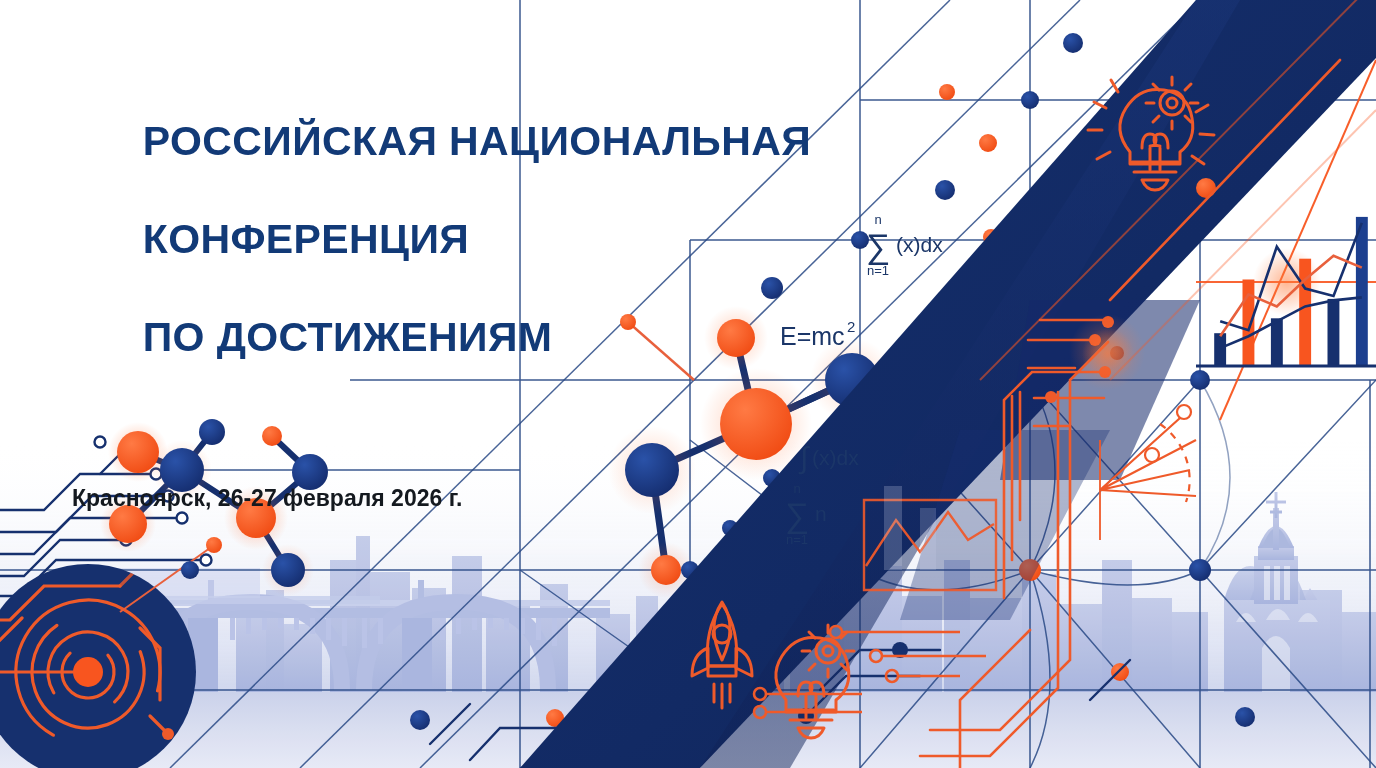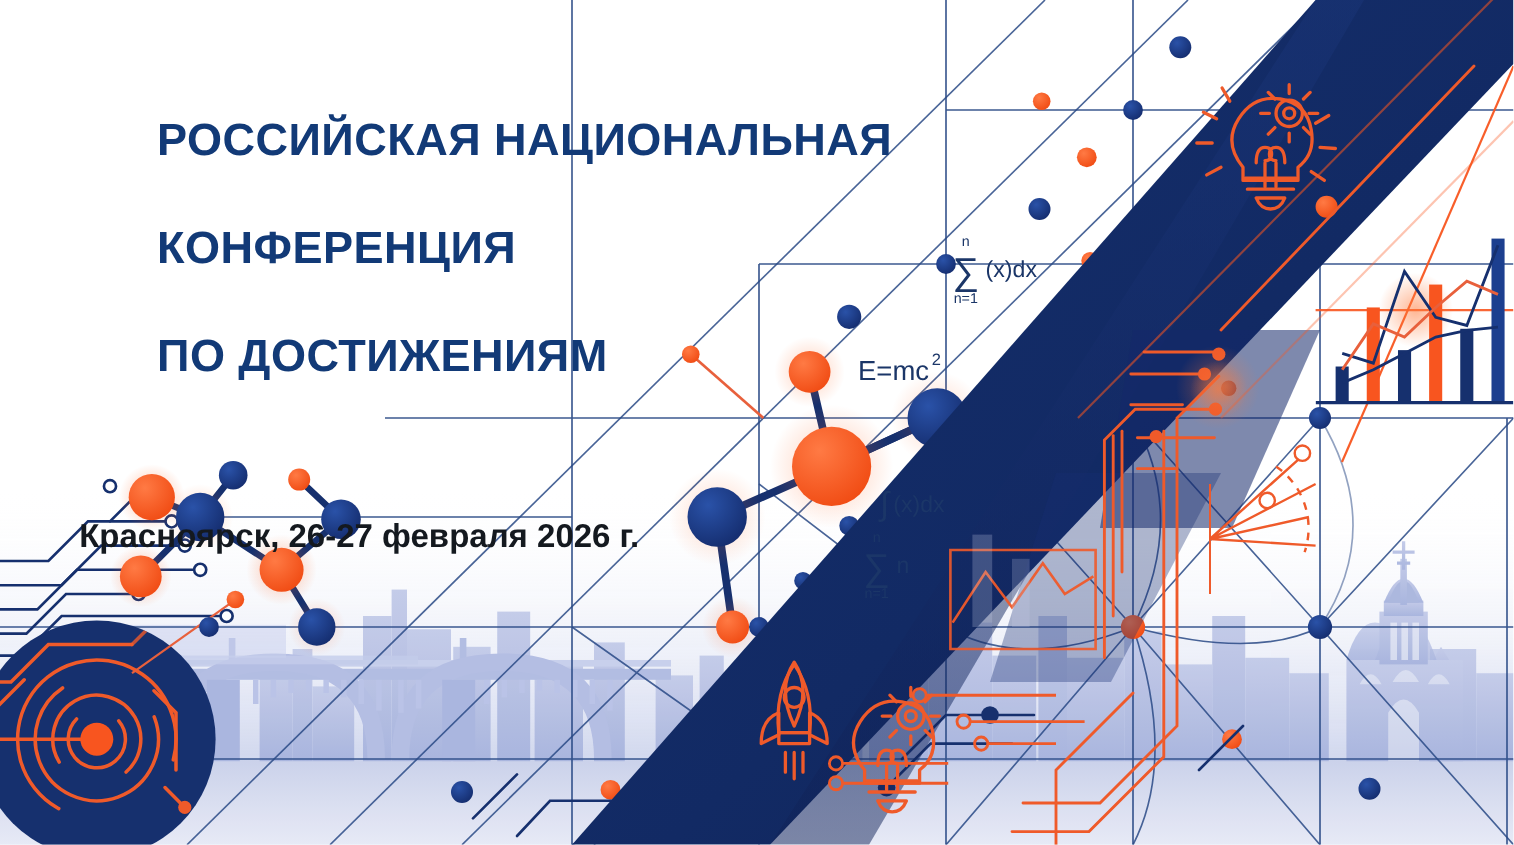--- a/index.html
+++ b/index.html
@@ -1,34 +1,34 @@
 <!DOCTYPE html>
 <html><head>
 <meta charset="utf-8">
 <style>
   html,body{margin:0;padding:0;background:#fff;}
   body{width:1376px;height:768px;overflow:hidden;font-family:"Liberation Sans",sans-serif;}
   #poster{position:relative;width:1376px;height:768px;overflow:hidden;background:#ffffff;}
   #artboard{position:absolute;inset:0;width:100%;height:100%;}
-  .txt-block{position:absolute;left:72px;top:54px;z-index:40;}
+  .txt-block{position:absolute;left:72px;top:68px;z-index:40;}
   .ttl{
     font-family:"Liberation Sans",sans-serif;
     font-weight:700;
     font-size:41px;
     line-height:49px;
     letter-spacing:0.4px;
     color:#123a77;
     margin:0;
     text-transform:uppercase;
     white-space:pre;
   }
   .sub{
     font-family:"Liberation Sans",sans-serif;
     font-weight:700;
-    font-size:30px;
+    font-size:23px;
     color:#14191f;
     margin:0;
     padding-top:25px;
     white-space:pre;
   }
   .f-math{font-family:"Liberation Sans",sans-serif;fill:#1b3668;}
 </style>
 </head>
 <body>
 

